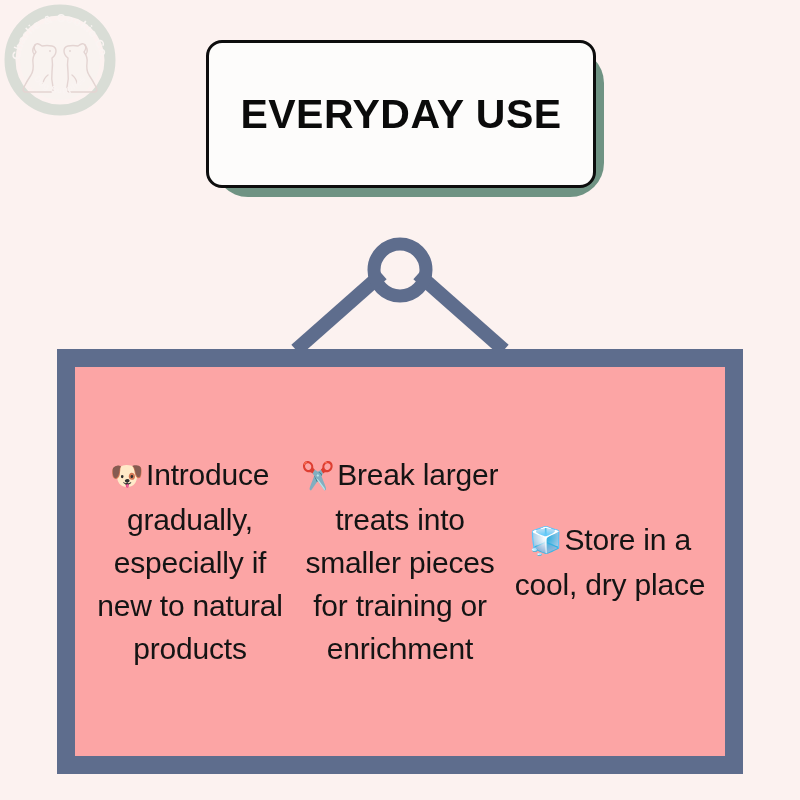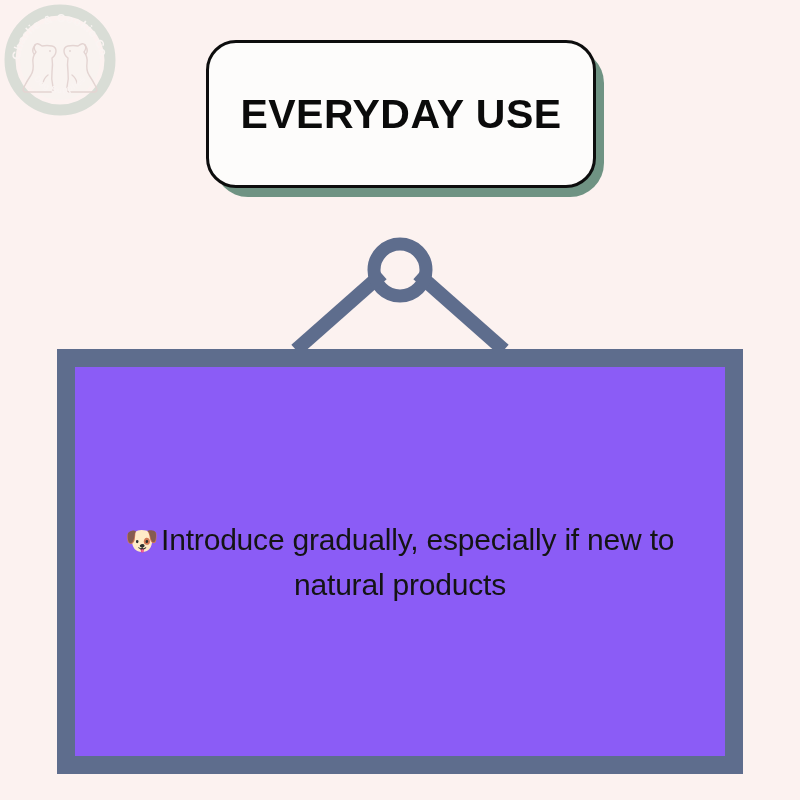--- a/index.html
+++ b/index.html
@@ -44,21 +44,21 @@
     border-radius: 34px;
   }
   #title-card {
     position: absolute;
     left: 0;
     top: 0;
     width: 100%;
     height: 100%;
     background: #fdfcfb;
     border: 3px solid #0d0d0d;
-    border-radius: 30px;
+    border-radius: 16px;
     box-sizing: border-box;
     display: flex;
     flex-direction: column;
     align-items: center;
     justify-content: center;
   }
   #title-card .title-line {
     font-family: "Liberation Sans", sans-serif;
     font-weight: bold;
     font-size: 41px;
@@ -87,21 +87,21 @@
     top: 349px;
     width: 686px;
     height: 425px;
     background: #5e6d8d;
     box-sizing: border-box;
     padding: 18px;
   }
   #tips-board-inner {
     width: 100%;
     height: 100%;
-    background: #8b5cf6;
+    background: #fca5a5;
     box-sizing: border-box;
     display: flex;
     flex-direction: row;
     align-items: center;
     justify-content: center;
     padding: 6px 10px;
   }
   .tip-line {
     font-family: "Liberation Sans", sans-serif;
     font-size: 30px;
@@ -163,18 +163,24 @@
   <circle cx="400" cy="40" r="26" fill="none" stroke="#5e6d8d" stroke-width="13"></circle>
 </svg>
 
 <div id="tips-board">
   <div id="tips-board-inner">
 
     <div class="tip-line">
       <span class="tip-emoji">🐶</span><span>Introduce gradually, especially if new to natural products</span>
     </div>
 
+    <div class="tip-line">
+      <span class="tip-emoji">✂️</span><span>Break larger treats into smaller pieces for training or enrichment</span>
+    </div>
 
 
+    <div class="tip-line">
+      <span class="tip-emoji">🧊</span><span>Store in a cool, dry place</span>
+    </div>
 
 
   </div>
 </div>
 
 </body></html>

